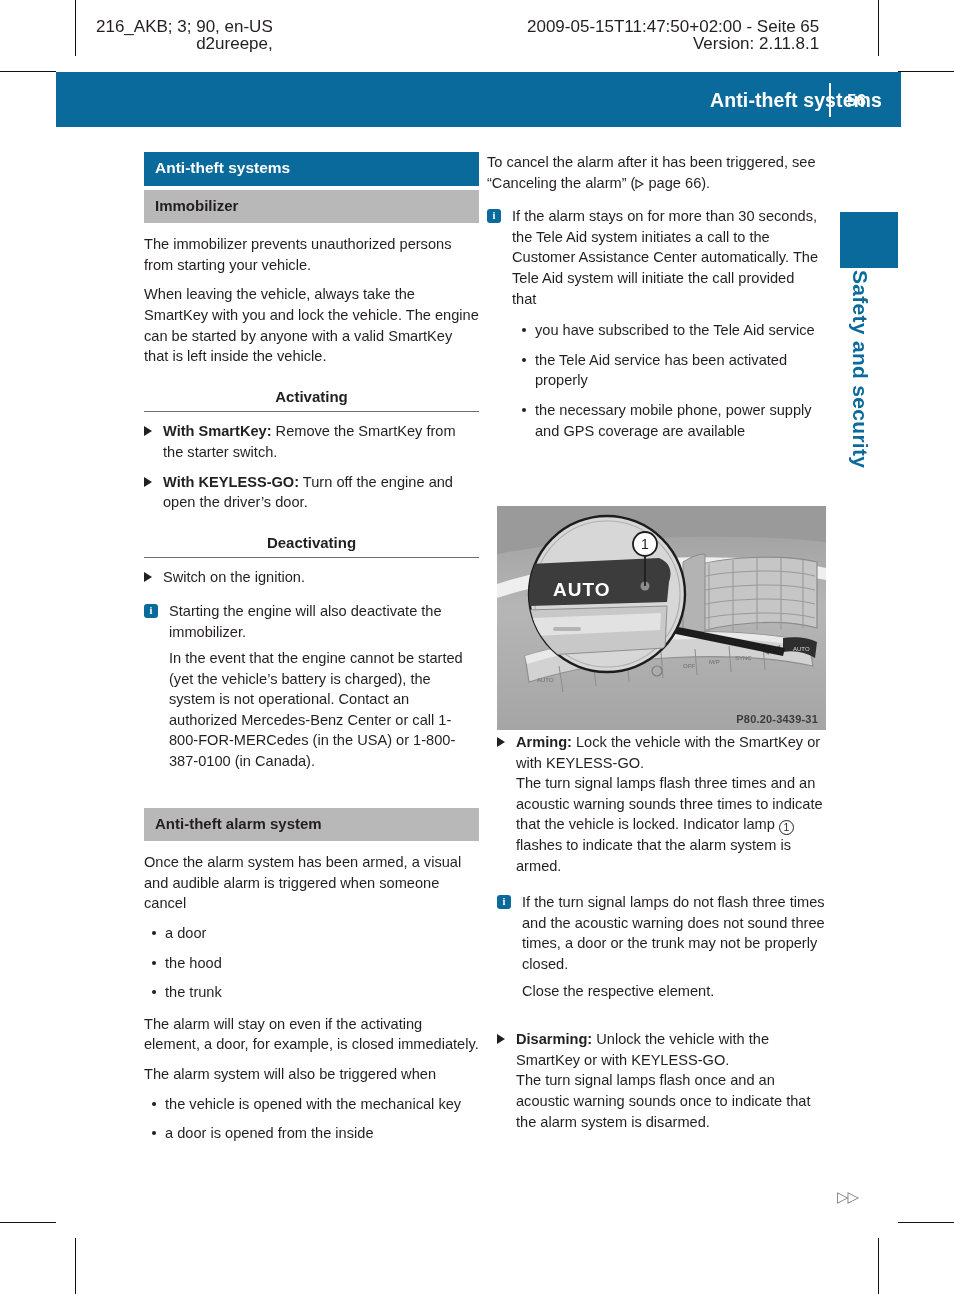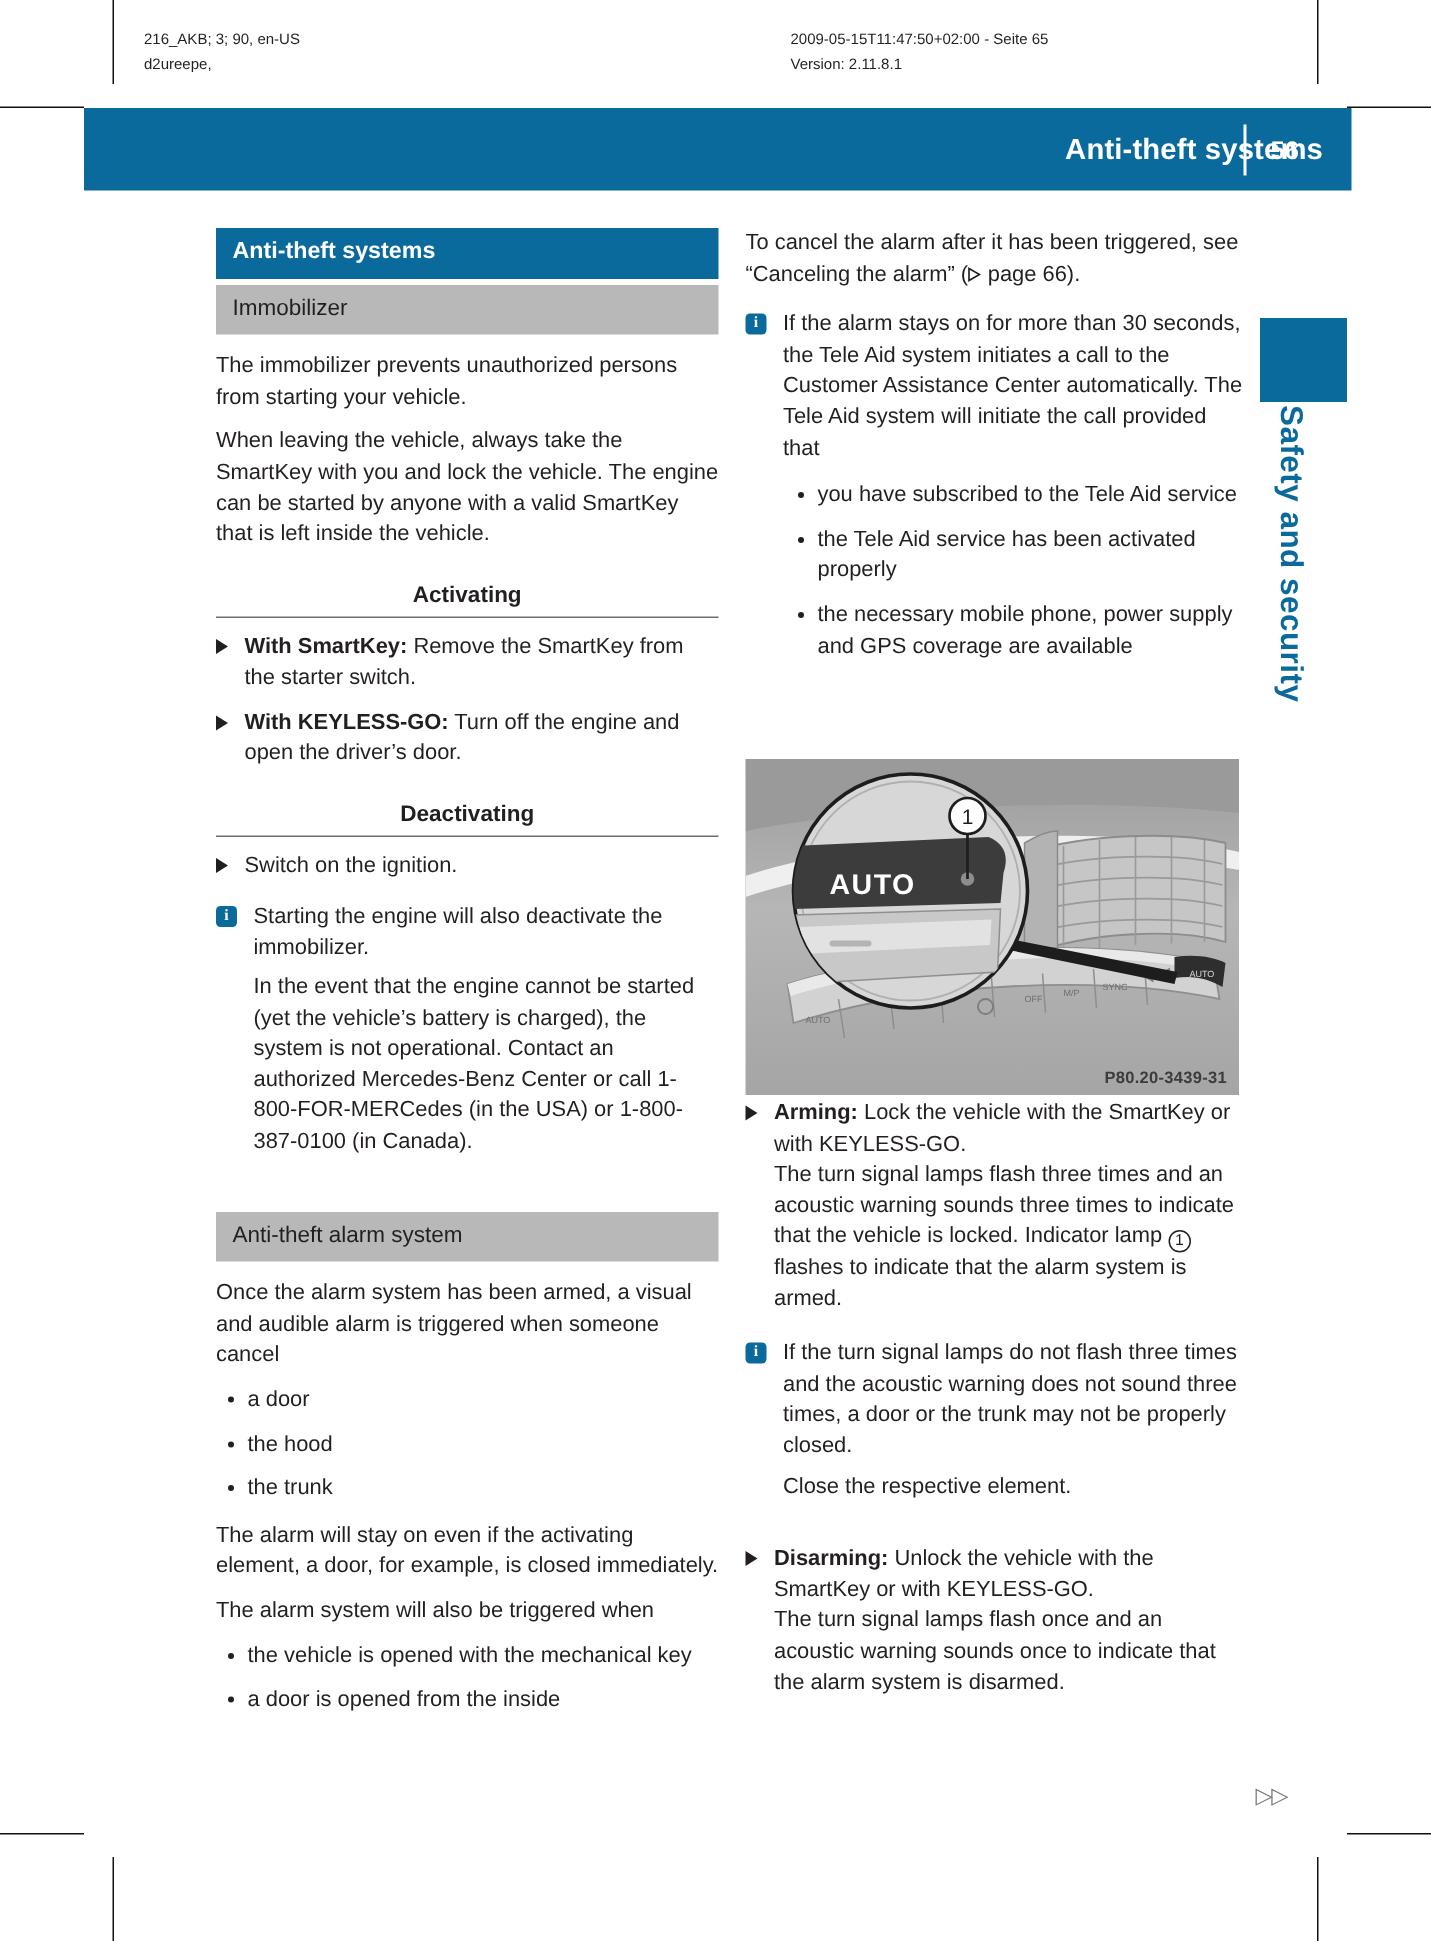--- a/index.html
+++ b/index.html
@@ -22,24 +22,25 @@
   .cm-tr-v { left: 878px; top: 0px;   width: 1px;  height: 56px; }
   .cm-tr-h { left: 898px; top: 71px;  width: 56px; height: 1px; }
   .cm-bl-v { left: 75px;  top: 1238px; width: 1px;  height: 56px; }
   .cm-bl-h { left: 0px;   top: 1222px; width: 56px; height: 1px; }
   .cm-br-v { left: 878px; top: 1238px; width: 1px;  height: 56px; }
   .cm-br-h { left: 898px; top: 1222px; width: 56px; height: 1px; }
 
   
   .meta {
     position: absolute;
-    font-size: 10px;
+    font-size: 17px;
     line-height: 17px;
     color: #231f20;
     white-space: pre-line;
+    text-align: right;
   }
   .meta-left  { left: 96px; top: 18px; }
   .meta-right { left: 527px; top: 18px; }
 
   
   .header-bar {
     position: absolute;
     left: 56px; top: 72px;
     width: 845px; height: 55px;
     background: #0a6a9b;
@@ -88,36 +89,36 @@
 
   
   .col {
     position: absolute;
     top: 152px;
     width: 335px;
     font-size: 14.6px;
     line-height: 20.6px;
   }
   .col-left  { left: 144px; }
-  .col-right { left: 497px; }
+  .col-right { left: 487px; }
 
   
   .h1-bar {
     background: #0a6a9b;
     color: #ffffff;
     font-size: 15.5px;
     font-weight: bold;
     padding: 6px 0 7px 11px;
     margin-bottom: 4px;
   }
   .h2-bar {
     background: #b8b8b8;
     color: #231f20;
     font-size: 15px;
-    font-weight: normal;
+    font-weight: bold;
     padding: 6px 0 7px 11px;
     margin-bottom: 11px;
   }
   .h3 {
     font-size: 15px;
     font-weight: bold;
     color: #231f20;
     padding-bottom: 4px;
     border-bottom: 1.5px solid #6e6e6e;
     margin: 20px 0 9px 0;

